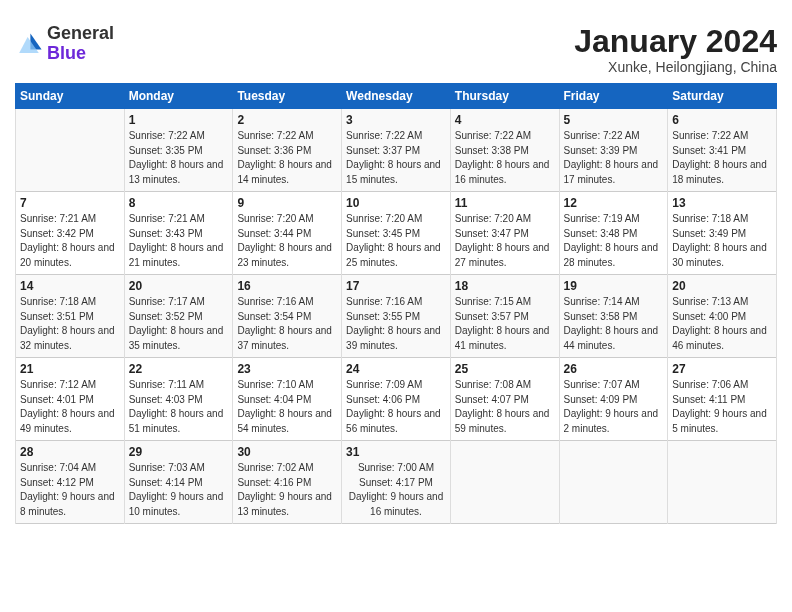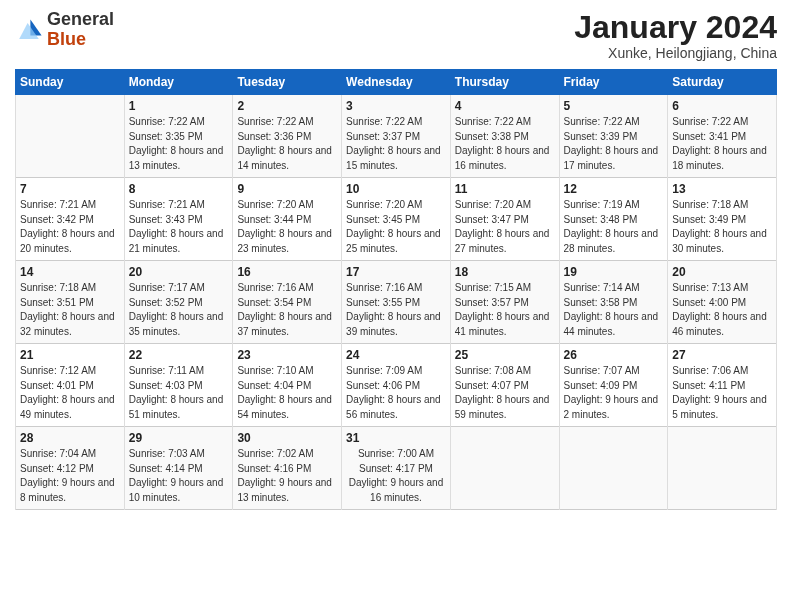--- a/index.html
+++ b/index.html
@@ -6,40 +6,40 @@
     body {
       font-family: Arial, sans-serif;
       background: #fff;
       width: 792px;
       height: 612px;
       overflow: hidden;
     }
     .container {
       width: 792px;
       height: 612px;
-      padding: 10px 15px 10px 15px;
+      padding: 24px 15px 10px 15px;
       background: #fff;
     }
     .header-row {
       display: flex;
       justify-content: space-between;
       align-items: flex-start;
       margin-bottom: 8px;
     }
     .logo {
       display: flex;
       align-items: center;
     }
     .logo-text {
       font-size: 18px;
       font-weight: bold;
       color: #333;
       line-height: 1.1;
     }
-    .logo-text .blue { color: #c2410c; }
+    .logo-text .blue { color: #6d28d9; }
     .logo-icon {
       width: 28px;
       height: 28px;
       margin-right: 4px;
     }
     .title-block {
       text-align: right;
     }
     .month-title {
       font-size: 32px;

